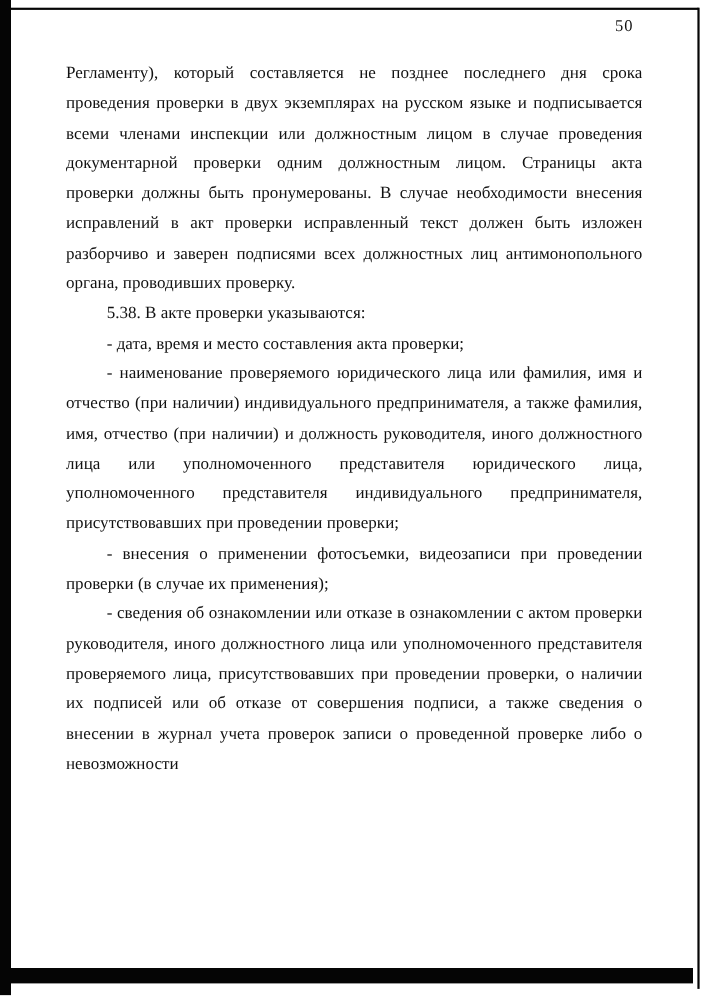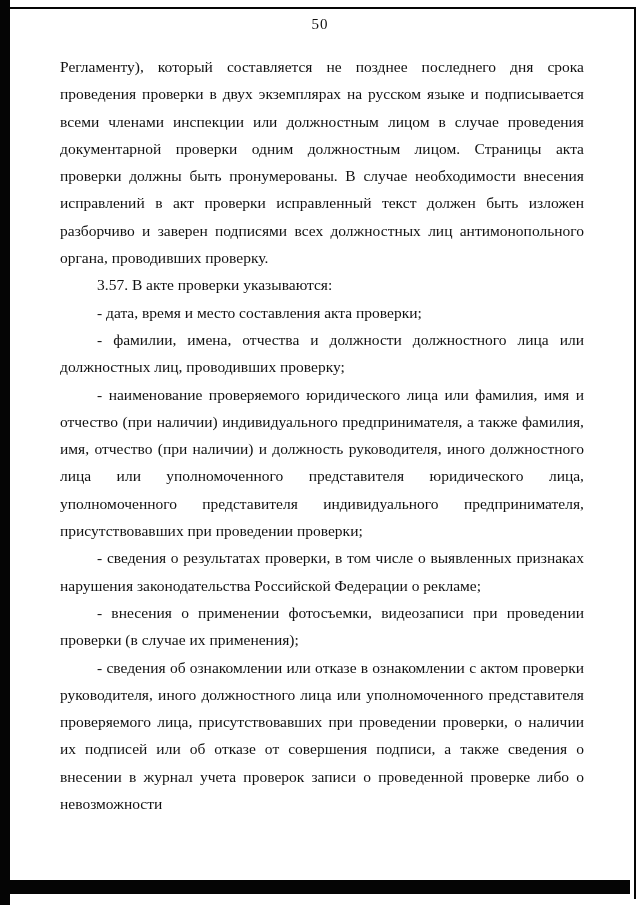--- a/index.html
+++ b/index.html
@@ -37,24 +37,23 @@
   .edge-bottom {
     position: absolute;
     left: 10px; bottom: 11px;
     right: 10px; height: 14px;
     background: #050505;
   }
   .page-number {
     position: absolute;
     top: 16px; left: 0;
     width: 576px;
-    text-align: center;
+    text-align: right;
     font-size: 15px;
     letter-spacing: 1px;
-    margin-left: 32px;
   }
   .content {
     position: absolute;
     top: 53px;
     left: 60px;
     width: 524px;
     font-size: 15.5px;
     line-height: 27.3px;
     text-align: justify;
   }
@@ -75,21 +74,19 @@
 <div class="page">
   <div class="edge-left"></div>
   <div class="edge-top"></div>
   <div class="edge-right"></div>
   <div class="edge-bottom"></div>
 
   <div class="page-number">50</div>
 
   <div class="content">
       <p class="para">Регламенту), который составляется не позднее последнего дня срока проведения проверки в двух экземплярах на русском языке и подписывается всеми членами инспекции или должностным лицом в случае проведения документарной проверки одним должностным лицом. Страницы акта проверки должны быть пронумерованы. В случае необходимости внесения исправлений в акт проверки исправленный текст должен быть изложен разборчиво и заверен подписями всех должностных лиц антимонопольного органа, проводивших проверку.</p>
-      <p class="para indent">3.57. В акте проверки указываются:</p>
+      <p class="para indent">5.38. В акте проверки указываются:</p>
       <p class="para indent">- дата, время и место составления акта проверки;</p>
-      <p class="para indent">- фамилии, имена, отчества и должности должностного лица или должностных лиц, проводивших проверку;</p>
       <p class="para indent">- наименование проверяемого юридического лица или фамилия, имя и отчество (при наличии) индивидуального предпринимателя, а также фамилия, имя, отчество (при наличии) и должность руководителя, иного должностного лица или уполномоченного представителя юридического лица, уполномоченного представителя индивидуального предпринимателя, присутствовавших при проведении проверки;</p>
-      <p class="para indent">- сведения о результатах проверки, в том числе о выявленных признаках нарушения законодательства Российской Федерации о рекламе;</p>
       <p class="para indent">- внесения о применении фотосъемки, видеозаписи при проведении проверки (в случае их применения);</p>
       <p class="para indent">- сведения об ознакомлении или отказе в ознакомлении с актом проверки руководителя, иного должностного лица или уполномоченного представителя проверяемого лица, присутствовавших при проведении проверки, о наличии их подписей или об отказе от совершения подписи, а также сведения о внесении в журнал учета проверок записи о проведенной проверке либо о невозможности</p>
     </div>
 </div>
 
 </body></html>

